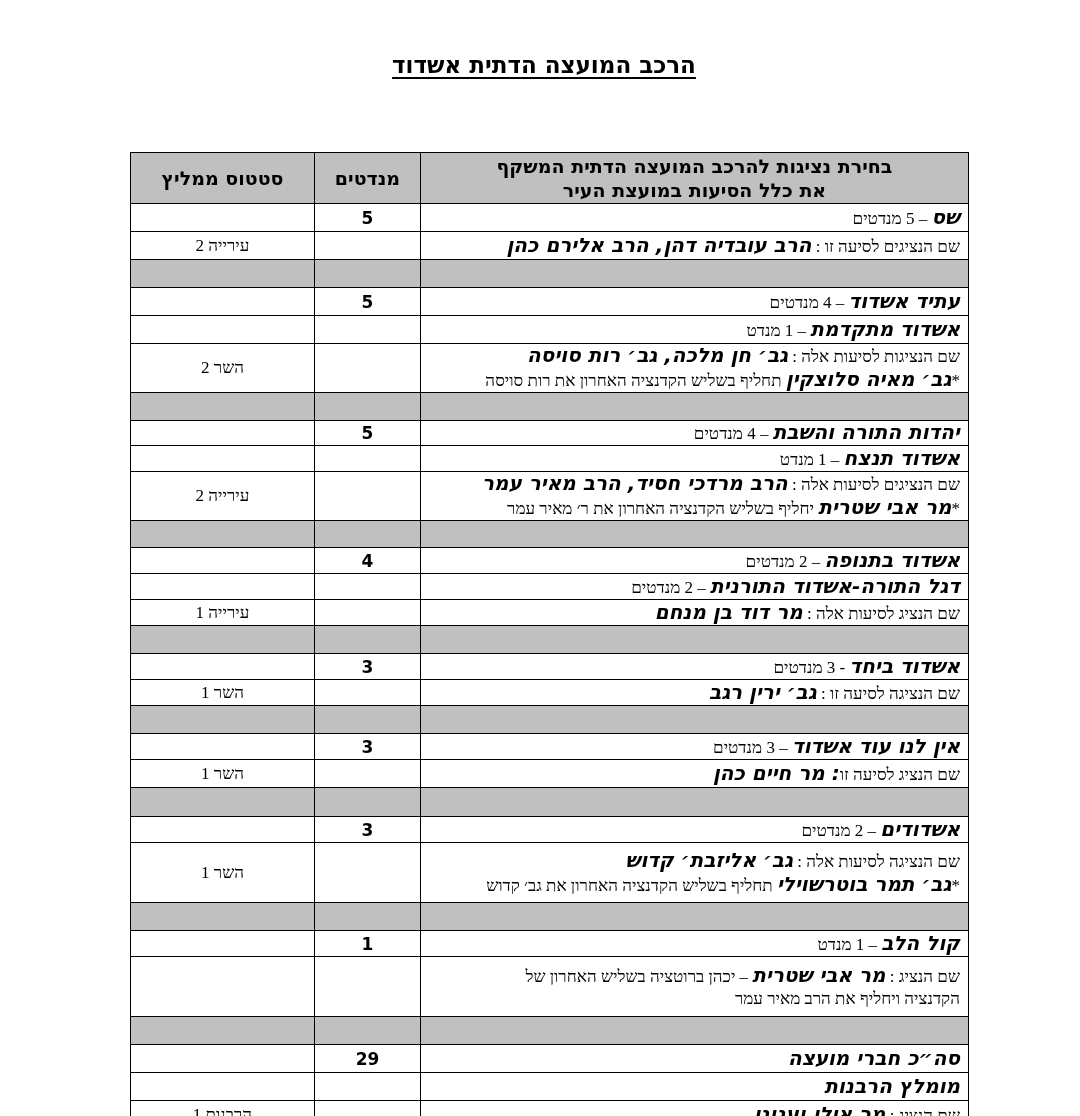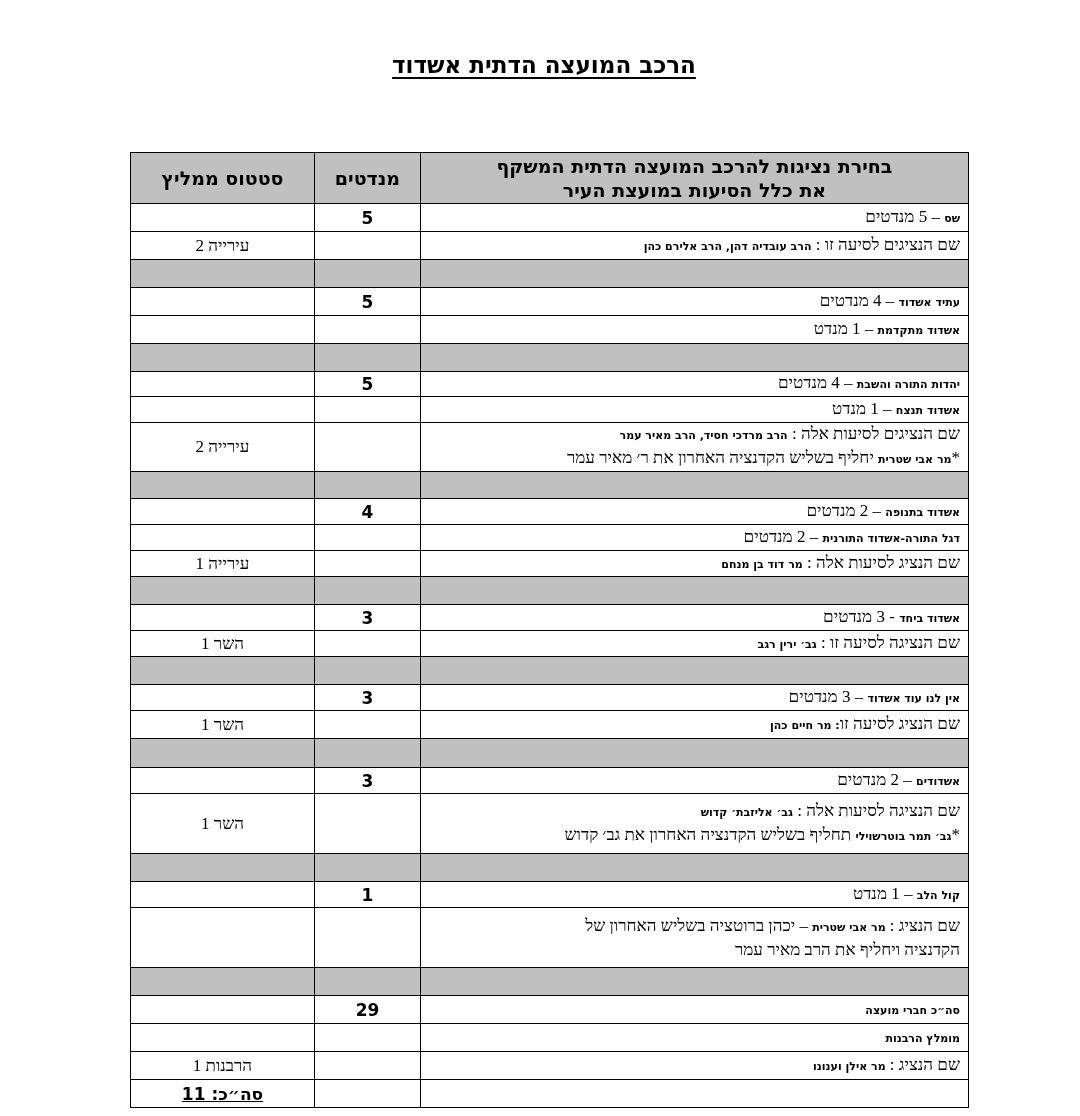--- a/index.html
+++ b/index.html
@@ -11,21 +11,21 @@
   table.main { position:absolute; left:130px; top:104px; width:838px;
          border-collapse:collapse; direction:rtl; table-layout:fixed;margin-top:48px; }
   table.main td, table.main th { border:1.5px solid #000; padding:0 8px; vertical-align:middle;
          font-size:17px; line-height:22px; }
   th { background:#c0c0c0; font-family:"DejaVu Sans", sans-serif; font-weight:bold; font-size:19px !important; line-height:24px !important; text-align:center; }
   th.desc { text-align:center; }
   td.desc { text-align:right; }
   td.mand { text-align:center; font-weight:bold; font-family:"DejaVu Sans", sans-serif; font-size:15px; }
   td.status { text-align:center; }
   tr.sep td { background:#c0c0c0; }
-  b { font-family:"DejaVu Sans", sans-serif; font-size:11px; }
+  b { font-family:"DejaVu Sans", sans-serif; font-size:20px;font-style:italic; }
   .status-bold { font-family:"DejaVu Sans", sans-serif; font-weight:bold; font-size:15px;text-decoration:underline; }
 </style>
 </head>
 <body>
 
 <div class="page-title">הרכב המועצה הדתית אשדוד</div>
 
 <table class="main">
   <colgroup>
     <col style="width:548px">
@@ -63,20 +63,28 @@
       <tr style="height: 28px;">
         <td class="desc"><b>עתיד אשדוד</b><span> – 4 מנדטים</span></td>
         <td class="mand">5</td>
         <td class="status"></td>
       </tr>
       <tr style="height: 28px; padding-left: 40px;">
         <td class="desc"><b>אשדוד מתקדמת</b><span> – 1 מנדט</span></td>
         <td class="mand"></td>
         <td class="status"></td>
       </tr>
+      <tr style="height: 44px;">
+        <td class="desc">
+          <div><span>שם הנציגות לסיעות אלה : </span><b>גב׳ חן מלכה, גב׳ רות סויסה</b></div>
+          <div><span>*</span><b>גב׳ מאיה סלוצקין</b><span> תחליף בשליש הקדנציה האחרון את רות סויסה</span></div>
+        </td>
+        <td class="mand"></td>
+        <td class="status">השר 2</td>
+      </tr>
       <tr class="sep" style="height: 28px;">
         <td></td>
         <td></td>
         <td></td>
       </tr>
       <tr style="height: 25px;">
         <td class="desc"><b>יהדות התורה והשבת</b><span> – 4 מנדטים</span></td>
         <td class="mand">5</td>
         <td class="status"></td>
       </tr>

